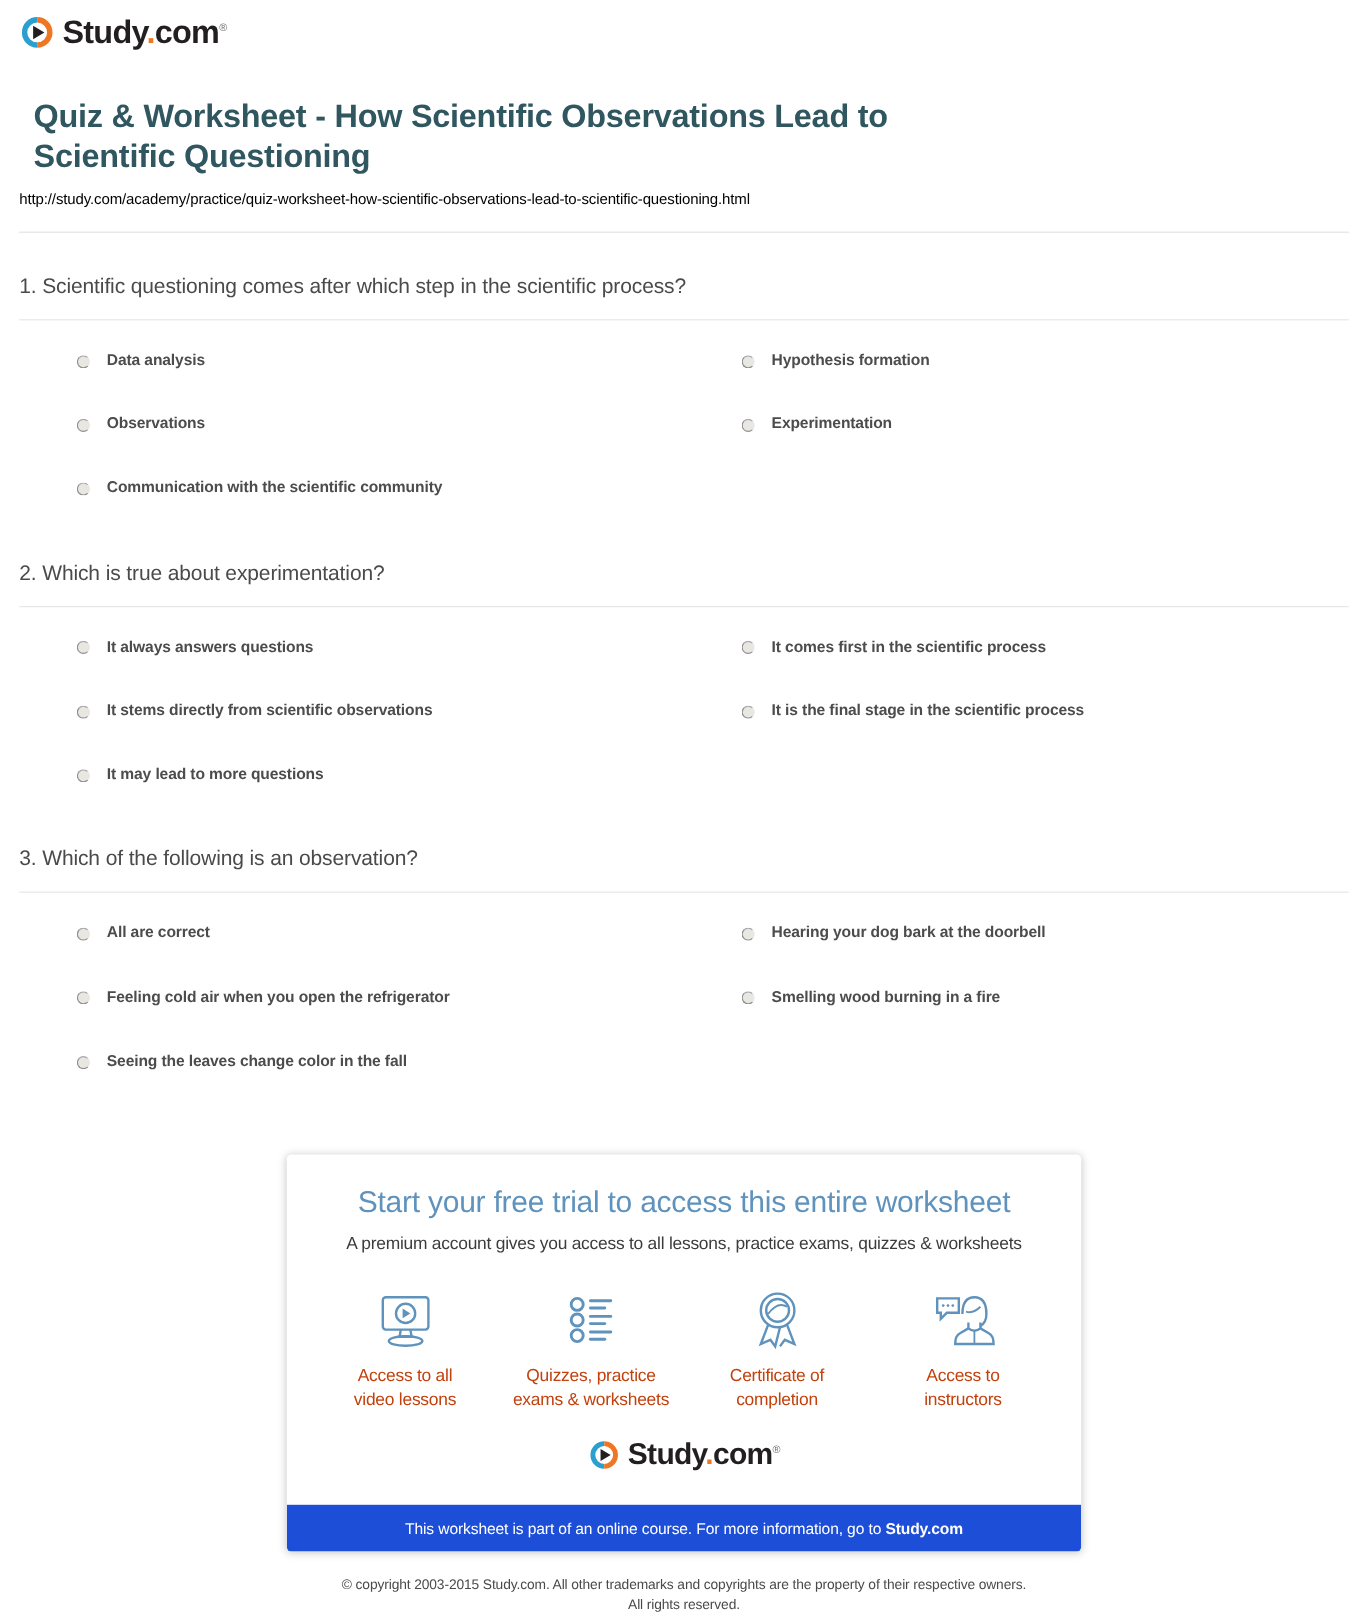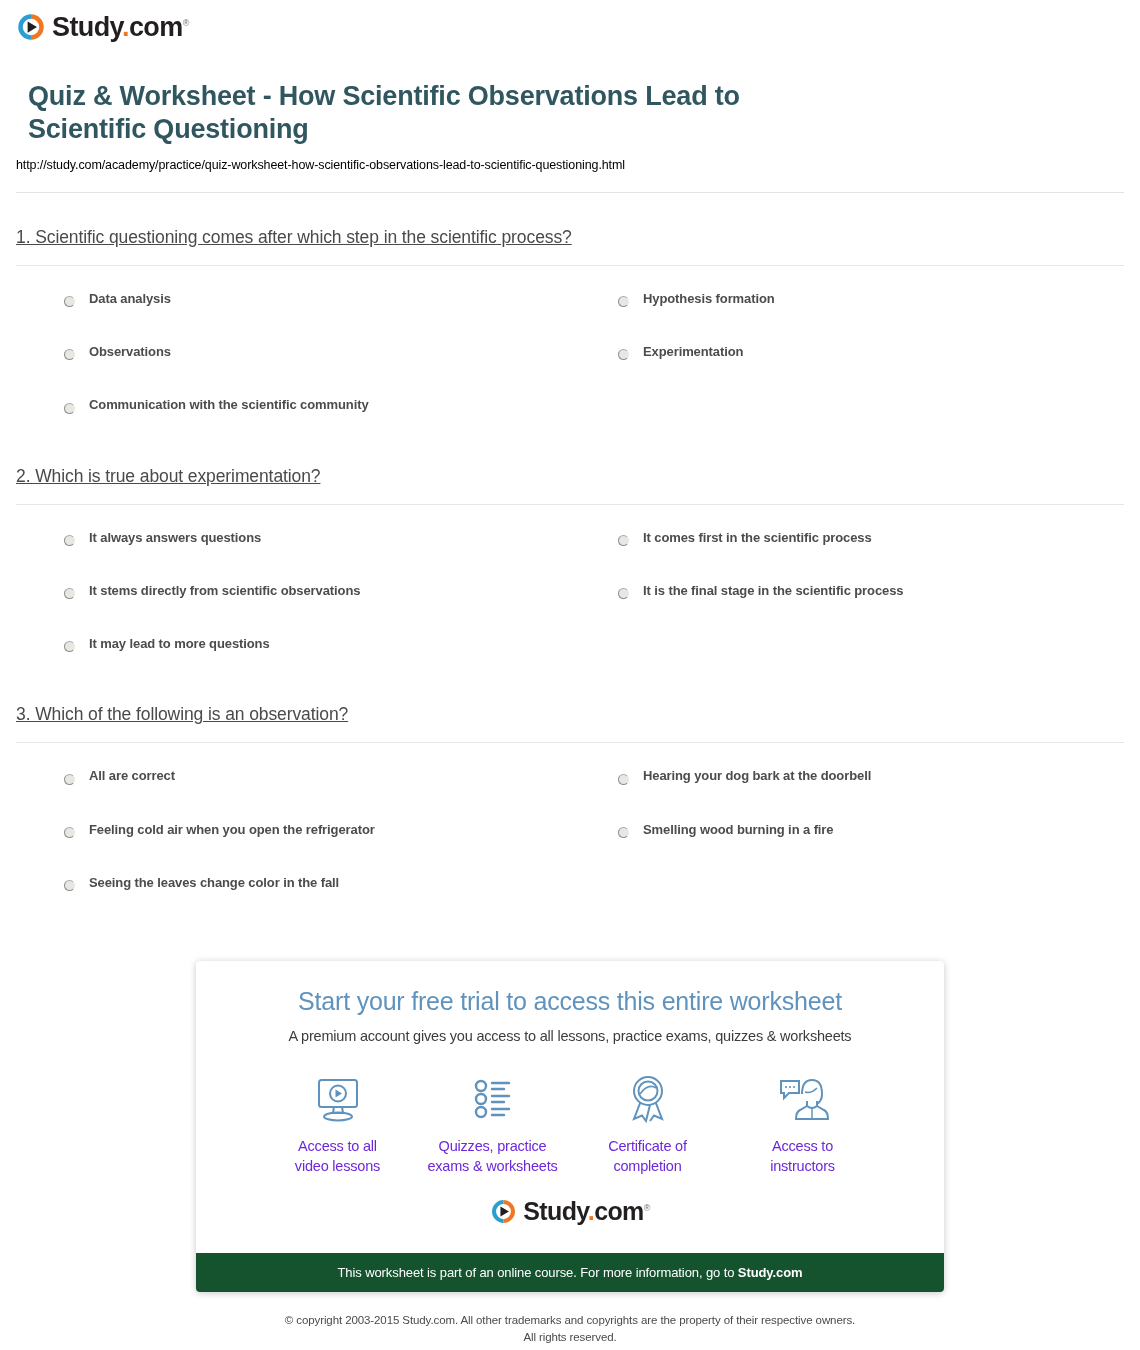--- a/index.html
+++ b/index.html
@@ -77,34 +77,33 @@
   .question-block {
     margin-top: 34px;
   }
   .question-text {
     font-size: 17.5px;
     color: #4a4a4a;
     font-weight: 400;
     padding-bottom: 17px;
     border-bottom: 1px solid #e6e6e6;
     letter-spacing: -0.1px;
-    text-decoration: underline;
   }
   .answers {
     position: relative;
     padding-top: 6px;
   }
   .answer-row {
     display: flex;
   }
   .answer-cell {
     width: 50%;
     box-sizing: border-box;
     display: flex;
-    align-items: flex-end;
+    align-items: center;
     padding: 19px 0 18px 48px;
     min-height: 18px;
   }
   .answer-cell.empty { padding: 0; }
   .radio-dot {
     width: 11px;
     height: 11px;
     border-radius: 50%;
     background: #e8e7e2;
     border: 1.3px solid #8f8f8f;
@@ -123,21 +122,21 @@
     letter-spacing: -0.1px;
   }
 
   
   .promo-wrap {
     display: flex;
     justify-content: center;
     margin-top: 52px;
   }
   .promo-card {
-    width: 748px;
+    width: 662px;
     background: #ffffff;
     border-radius: 4px;
     box-shadow: 0 1px 7px rgba(0,0,0,0.22);
     overflow: hidden;
     text-align: center;
   }
   .promo-inner {
     padding: 26px 20px 8px 20px;
   }
   .promo-headline {
@@ -166,33 +165,33 @@
   }
   .feature-icon {
     height: 58px;
     display: flex;
     align-items: center;
     justify-content: center;
   }
   .feature-label {
     margin-top: 9px;
     font-size: 14.5px;
-    color: #6d28d9;
+    color: #c2410c;
     line-height: 1.34;
     letter-spacing: -0.2px;
   }
   .promo-logo {
     display: flex;
     justify-content: center;
     padding: 12px 0 20px 0;
   }
   .promo-logo .logo-word { font-size: 25px; }
   .promo-logo .logo-mark { width: 27px; height: 27px; }
   .promo-bar {
-    background: #14532d;
+    background: #1d4ed8;
     color: #ffffff;
     font-size: 13px;
     padding: 12px 0;
     letter-spacing: -0.1px;
   }
   .promo-bar b { font-weight: 700; }
 
   
   .copyright {
     text-align: center;

